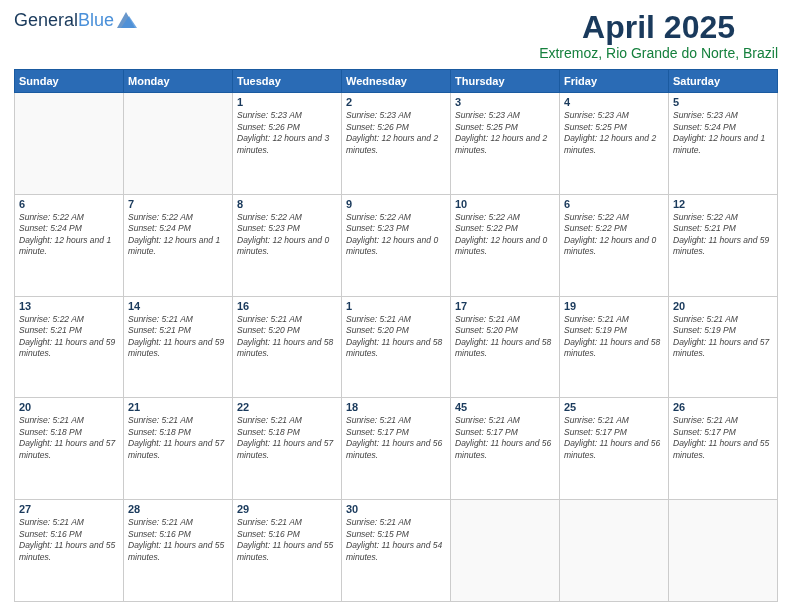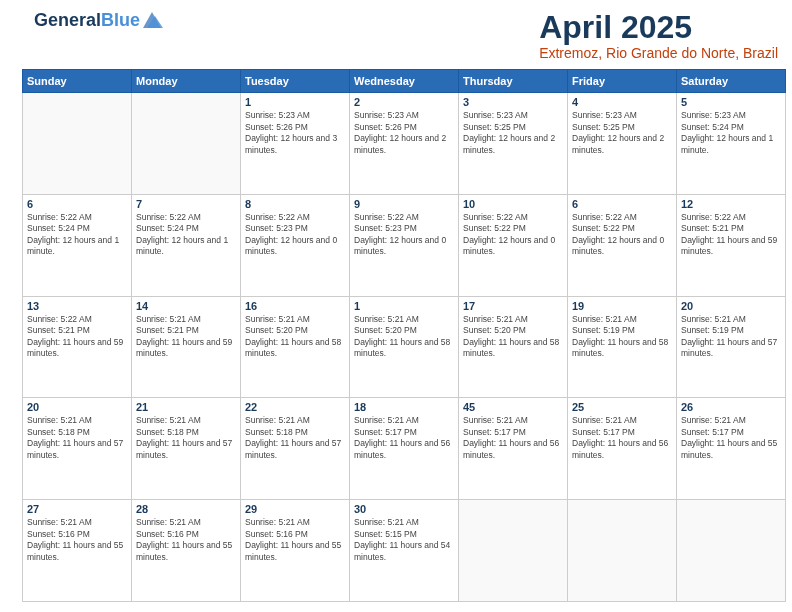--- a/index.html
+++ b/index.html
@@ -23,53 +23,51 @@
       justify-content: space-between;
       align-items: flex-start;
       margin-bottom: 8px;
     }
     .logo {
       display: flex;
       align-items: center;
     }
     .logo-text {
       font-size: 18px;
-      font-weight: bold;
+      font-weight: normal;
       color: #1a3a5c;
       line-height: 1.1;
-      margin-left: 20px;
     }
     .logo-text span {
       color: #4a90d9;
     }
     .logo-icon {
       width: 22px;
       height: 22px;
       margin-left: 1px;
     }
     .title-block {
-      text-align: left;
+      text-align: center;
     }
     .main-title {
       font-size: 32px;
       font-weight: bold;
       color: #1a3a5c;
       line-height: 1.1;
     }
     .subtitle {
       font-size: 14px;
-      color: #c2410c;
+      color: #15803d;
     }
     .calendar {
       flex: 1;
       border: 1px solid #ccc;
       border-collapse: collapse;
       width: 100%;
       table-layout: fixed;
-      margin-left: 8px;
     }
     .calendar th {
       background: #2a6bb5;
       color: #fff;
       font-size: 11px;
       font-weight: bold;
       padding: 5px 4px;
       text-align: left;
       border: 1px solid #1a5aa0;
     }
@@ -85,20 +83,21 @@
       font-size: 11px;
       font-weight: bold;
       color: #1a3a5c;
       display: block;
       margin-bottom: 2px;
     }
     .day-info {
       font-size: 8.5px;
       color: #444;
       line-height: 1.35;
+      font-style: italic;
     }
     .empty-cell {
       background: #f9f9f9;
     }
   </style>
 </head>
 <body>
 
 <div class="page">
   <div class="header">

